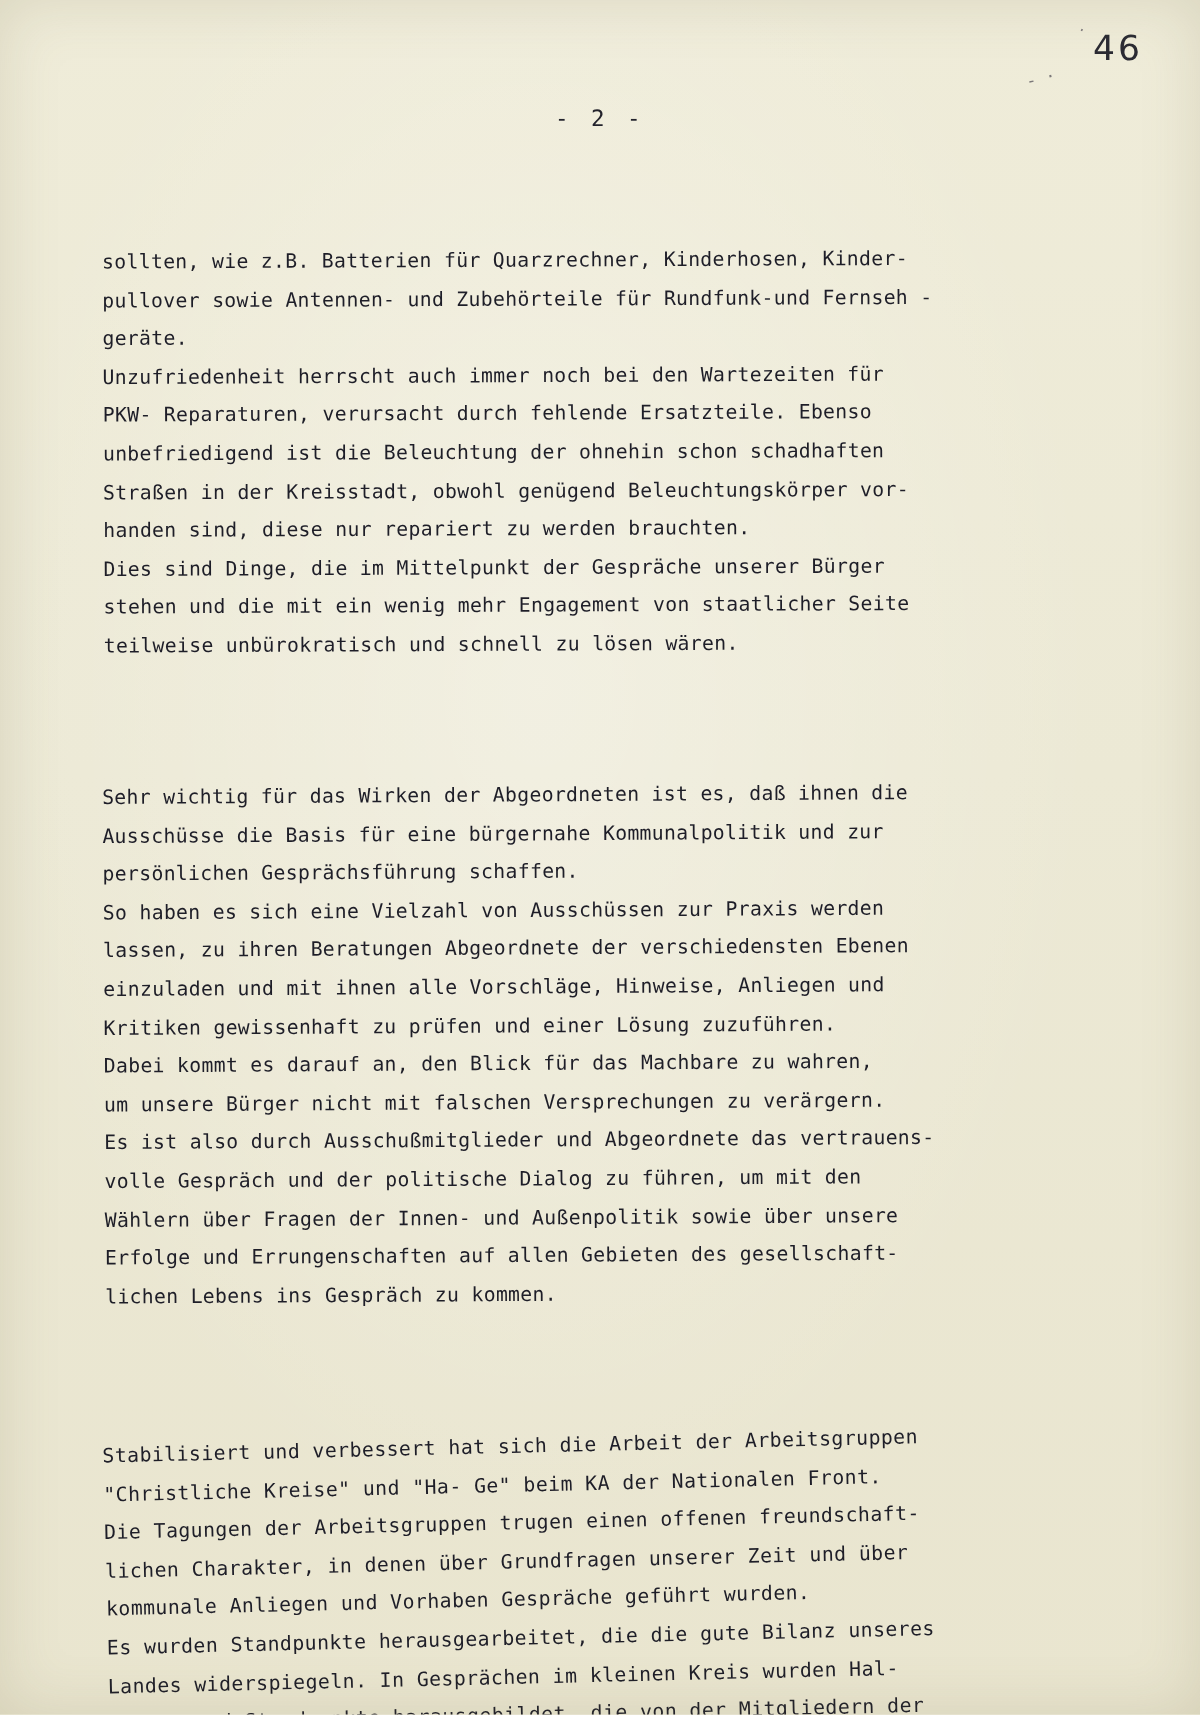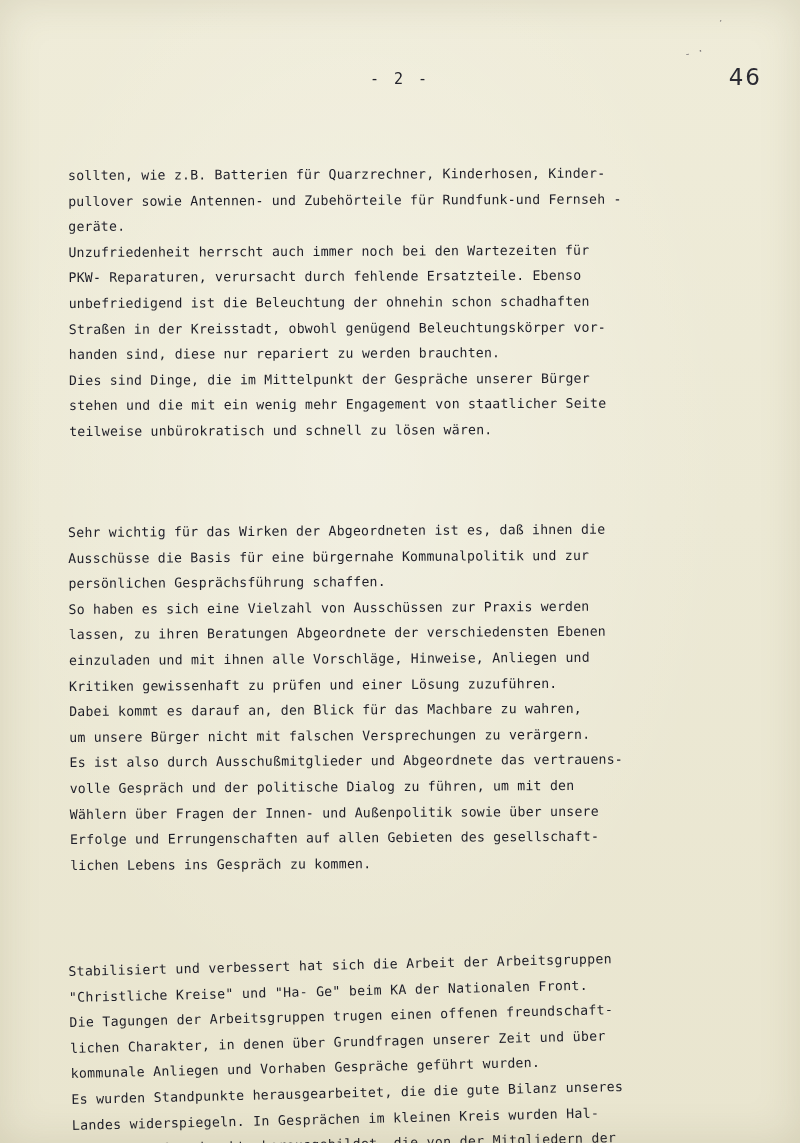--- a/index.html
+++ b/index.html
@@ -30,21 +30,20 @@
     pointer-events: none;
   }
   .page-number-corner {
     position: absolute;
     top: 20px;
     right: 38px;
     font-family: "DejaVu Sans", sans-serif;
     font-size: 23px;
     letter-spacing: 2px;
     color: #2b2b33;
-    margin-top: 44px;
   }
   .folio {
     position: absolute;
     top: 70px;
     left: 0;
     width: 100%;
     text-align: center;
     font-size: 15px;
     letter-spacing: 3px;
     color: #23232c;

